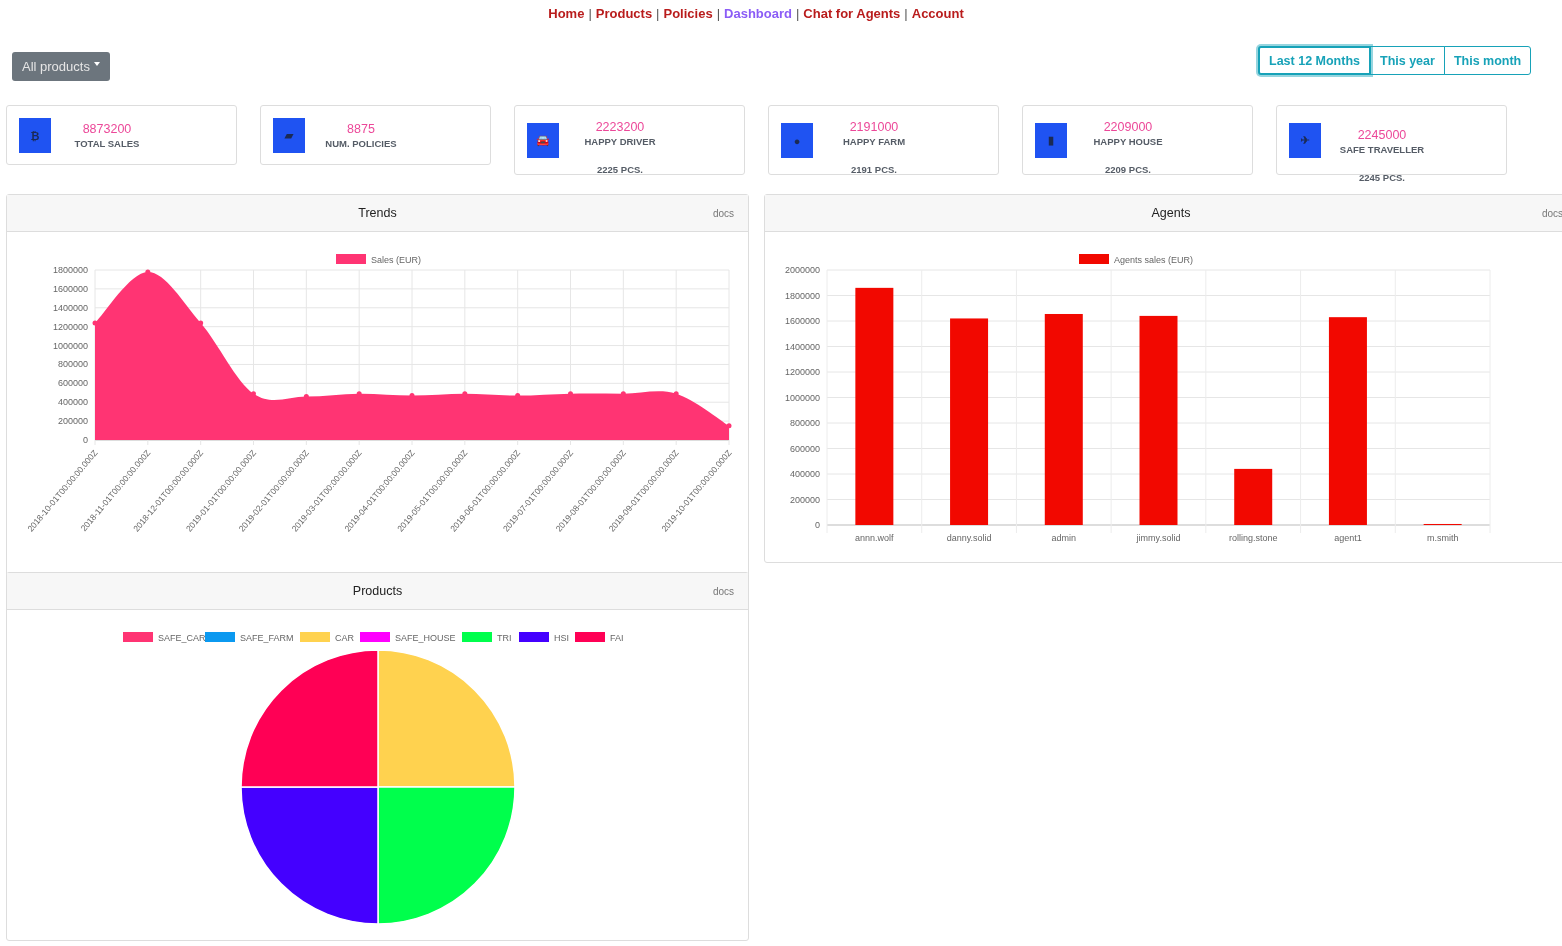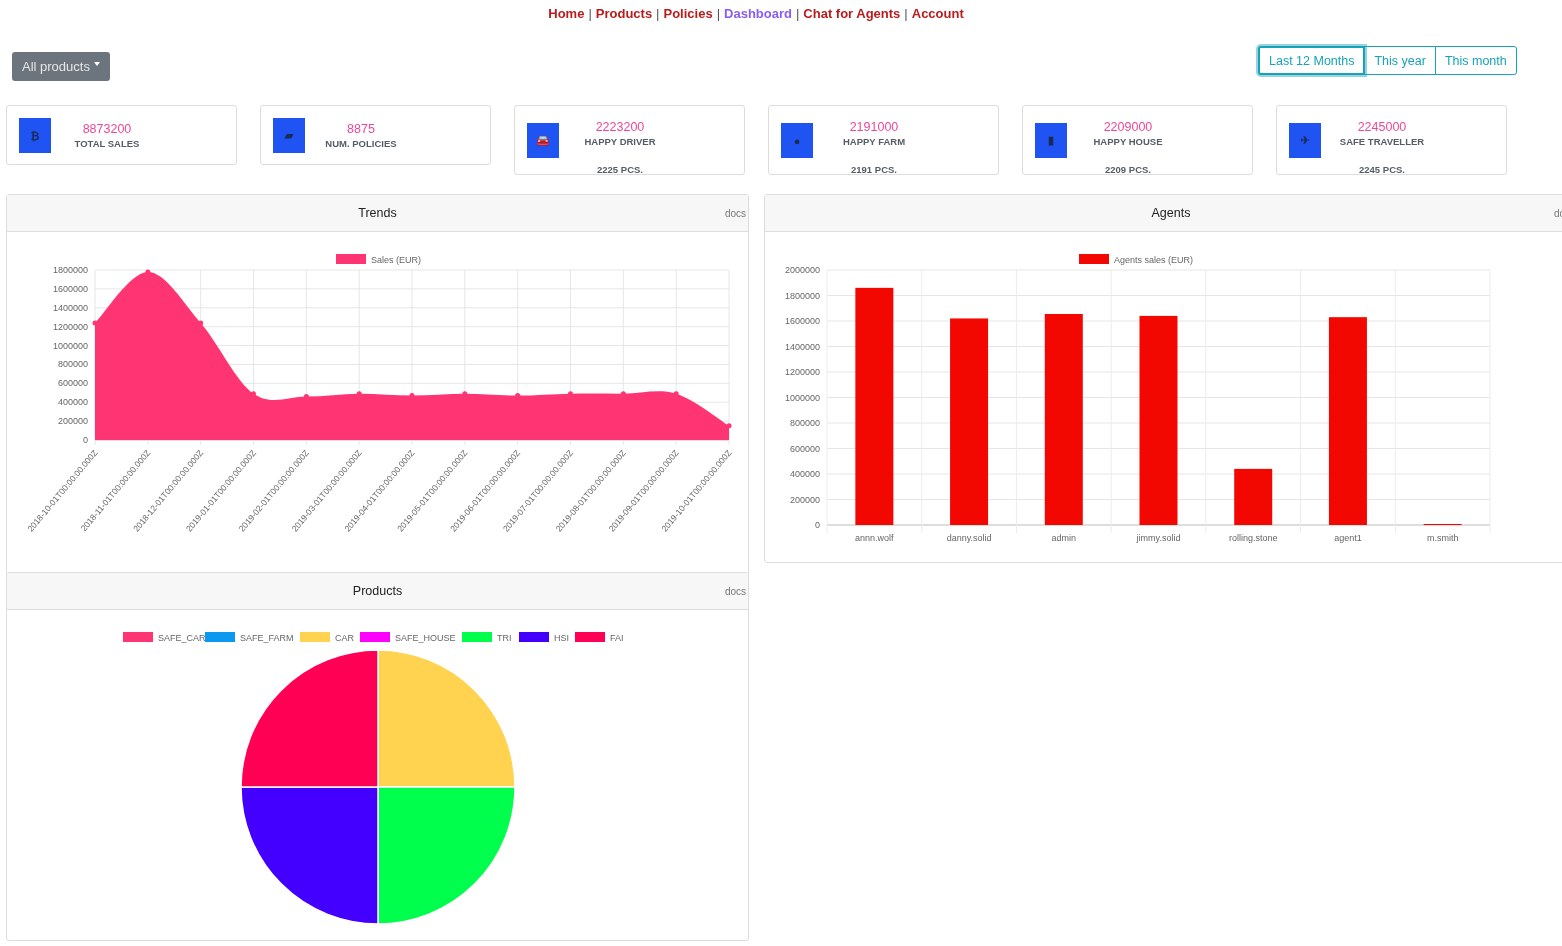--- a/index.html
+++ b/index.html
@@ -4,32 +4,32 @@
 <style>
   * { box-sizing: border-box; }
   body { margin: 0; width: 1562px; height: 946px; background: #fff; font-family: "Liberation Sans", sans-serif; color: #212529; overflow: hidden; position: relative; }
   .topnav { position: absolute; top: 6px; left: 0; width: 1512px; text-align: center; font-size: 13px; font-weight: bold; color: #2b3a4a; }
   .topnav a { color: #b91c1c; text-decoration: none; }
   .topnav a.active { color: #8b5cf6; }
   .topnav .sep { color: #555; font-weight: normal; padding: 0 4px; }
   .dropdown-btn { position: absolute; left: 12px; top: 52px; height: 29px; padding: 0 10px; background: #6c757d; color: #e5e5e5; border: none; border-radius: 3px; font-size: 13px; font-family: "Liberation Sans", sans-serif; display: flex; align-items: center; }
   .caret { display: inline-block; margin-left: 4px; width: 0; height: 0; border-left: 3.5px solid transparent; border-right: 3.5px solid transparent; border-top: 4px solid #fff; position: relative; top: -3px; }
   .btn-group { position: absolute; top: 46px; left: 1259px; display: flex; height: 29px; }
-  .btn-group button { background: #fff; border: 1px solid #17a2b8; color: #17a2b8; font-size: 12.5px; font-family: "Liberation Sans", sans-serif; padding: 0 9px; margin-left: -1px; }
+  .btn-group button { background: #fff; border: 1px solid #17a2b8; color: #17a2b8; font-size: 12.5px; font-family: "Liberation Sans", sans-serif; padding: 0 9px; margin-left: -1px; font-weight: bold; }
   .btn-group button:first-child { border-radius: 3px 0 0 3px; box-shadow: 0 0 0 2px rgba(23,162,184,0.45); border-width: 2px; z-index: 1; }
   .btn-group button:last-child { border-radius: 0 3px 3px 0; }
   .stat { position: absolute; top: 105px; width: 231px; border: 1px solid #ddd; border-radius: 3px; background: #fff; }
   .stat .icon-box { position: absolute; left: 12px; width: 32px; height: 35px; background: #1f53f2; color: #1b2a55; display: flex; align-items: center; justify-content: center; font-size: 11px; font-weight: bold; }
   .stat .txt { position: absolute; left: 50px; text-align: center; }
   .stat .val { color: #ec4899; font-size: 12.5px; }
   .stat .lbl { color: #555c66; font-size: 9.5px; font-weight: bold; margin-top: 2px; }
   .stat .pcs { color: #555c66; font-size: 9.5px; font-weight: bold; margin-top: 17px; }
   .card { position: absolute; border: 1px solid #ddd; border-radius: 3px; background: #fff; }
   .card-header { height: 37px; background: #f7f7f7; border-bottom: 1px solid #ddd; position: relative; display: flex; align-items: center; justify-content: center; font-size: 12.5px; color: #222; }
-  .card-header .docs { position: absolute; right: 2px; font-size: 10px; color: #777; }
+  .card-header .docs { position: absolute; right: 14px; font-size: 10px; color: #777; }
   svg text { font-family: "Liberation Sans", sans-serif; }
 </style>
 </head>
 <body>
 
 <div class="topnav" id="topnav"><a href="#">Home</a><span class="sep">|</span><a href="#">Products</a><span class="sep">|</span><a href="#">Policies</a><span class="sep">|</span><a href="#" class="active">Dashboard</a><span class="sep">|</span><a href="#">Chat for Agents</a><span class="sep">|</span><a href="#">Account</a></div>
 
 <button class="dropdown-btn">
   <span>All products</span>
     <span class="caret"></span>
@@ -75,21 +75,21 @@
     <div class="stat" style="left: 1022px; height: 70px;">
       <div class="icon-box" style="top: 17px;">▮</div>
       <div class="txt" style="top: 14px; width: 110px;">
         <div class="val">2209000</div>
         <div class="lbl">HAPPY HOUSE</div>
         <div class="pcs">2209 PCS.</div>
       </div>
     </div>
     <div class="stat" style="left: 1276px; height: 70px;">
       <div class="icon-box" style="top: 17px;">✈</div>
-      <div class="txt" style="top: 14px; width: 110px;">
+      <div class="txt" style="top: 22px; width: 110px;">
         <div class="val">2245000</div>
         <div class="lbl">SAFE TRAVELLER</div>
         <div class="pcs">2245 PCS.</div>
       </div>
     </div>
   </div>
 
 <div class="card" style="left:6px;top:194px;width:743px;height:405px;">
   <div class="card-header">
     <span>Trends</span>

